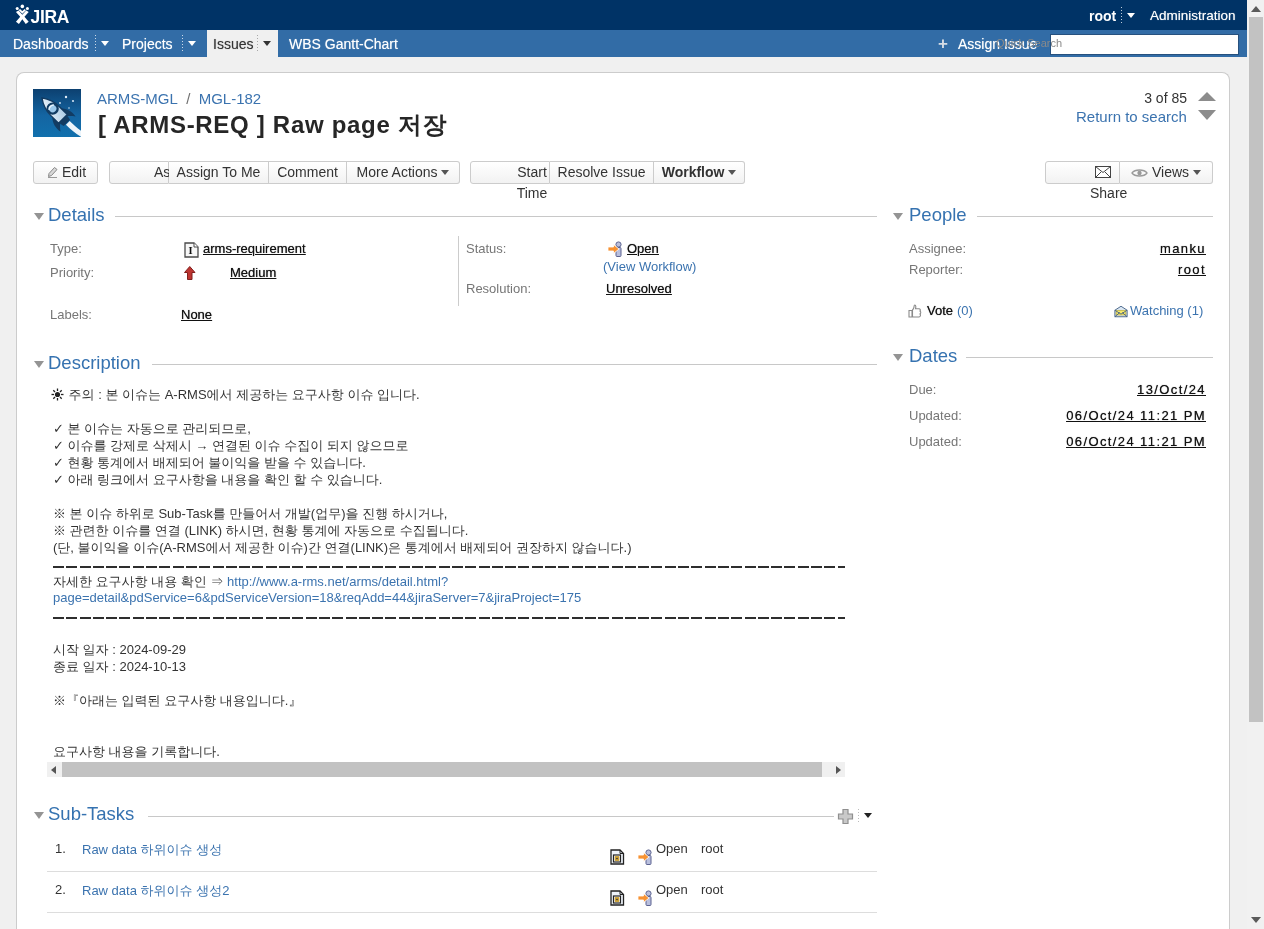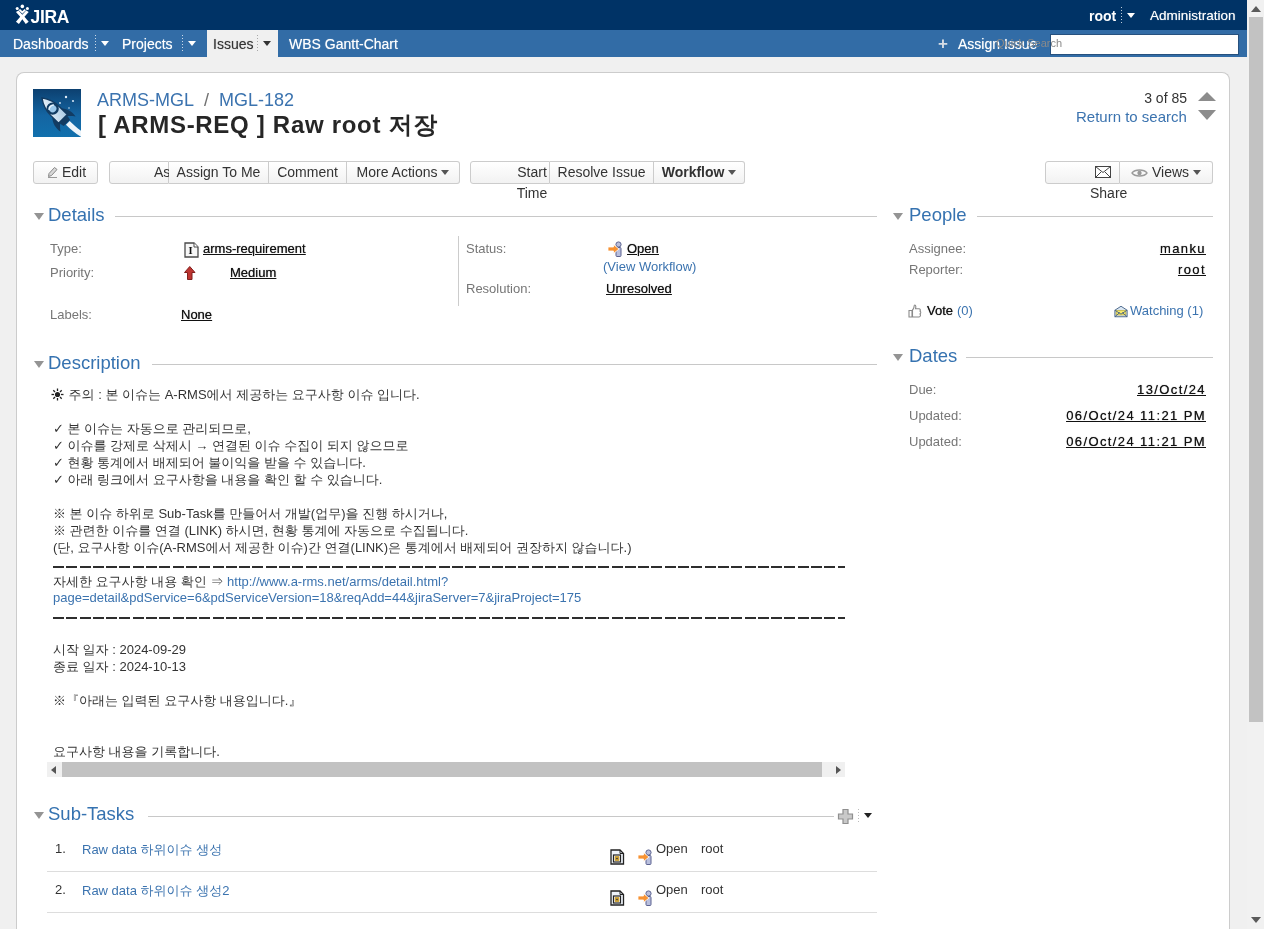--- a/index.html
+++ b/index.html
@@ -86,22 +86,22 @@
       <path d="M19.5 21 C14.5 25.5, 13.5 32, 14.5 36.5 C16.5 33.5, 19 31.5, 19.5 31 Z" fill="#123c63"></path>
       <path d="M28.5 21 C33.5 25.5, 34.5 32, 33.5 36.5 C31.5 33.5, 29 31.5, 28.5 31 Z" fill="#123c63"></path>
       <path d="M24 3.5 C20 9, 18.5 14, 18.5 20 L18.5 30 L29.5 30 L29.5 20 C29.5 14 28 9 24 3.5 Z" fill="url(#rbody)" stroke="#12395f" stroke-width="1.2"></path>
       <path d="M19 30 L29 30 L28 35 L20 35 Z" fill="#123c63"></path>
       <circle cx="24" cy="17" r="4.4" fill="#9dc8ea" stroke="#123c63" stroke-width="2.2"></circle>
       <path d="M21 15.5 A4 4 0 0 1 27 15.5" fill="none" stroke="#e8f4fc" stroke-width="1.4"></path>
       <path d="M22.3 35.5 C22.3 43 23.2 50 25.8 60 L29.8 60 C27.8 50 27 43 27 35.5 Z" fill="#edf5fb"></path>
     </g>
   </svg>
 </div>
-<div class="abs" style="left:97px;top:90px;font-size:18px;"><span class="lnk">ARMS-MGL</span><span style="color:#707070;">&nbsp; / &nbsp;</span><span class="lnk">MGL-182</span></div>
-<div class="abs" style="left:98px;top:109px;font-size:24px;letter-spacing:0.7px;font-weight:bold;color:#262626;">[ ARMS-REQ ] Raw root 저장</div>
+<div class="abs" style="left:97px;top:90px;font-size:15px;"><span class="lnk">ARMS-MGL</span><span style="color:#707070;">&nbsp; / &nbsp;</span><span class="lnk">MGL-182</span></div>
+<div class="abs" style="left:98px;top:109px;font-size:24px;letter-spacing:0.7px;font-weight:bold;color:#262626;">[ ARMS-REQ ] Raw page 저장</div>
 <div class="abs" style="left:1041px;top:90px;width:146px;text-align:right;font-size:14px;color:#333;">3 of 85</div>
 <div class="abs" style="left:1076px;top:108px;font-size:15px;"><span class="lnk">Return to search</span></div>
 <div class="abs" style="left:1198px;top:92px;width:0;height:0;border-left:9px solid transparent;border-right:9px solid transparent;border-bottom:9px solid #8c8c8c;"></div>
 <div class="abs" style="left:1198px;top:110px;width:0;height:0;border-left:9px solid transparent;border-right:9px solid transparent;border-top:10px solid #8c8c8c;"></div>
 
 <div class="btn" style="left:33px;top:161px;width:65px;">
   <svg width="14" height="14" viewBox="0 0 14 14" style="vertical-align:-2px;margin-right:3px;">
     <g stroke="#888" fill="#d8d8d8" stroke-width="1">
       <path d="M4 8.5 L9.5 2.5 L12 4.5 L6.5 10.5 L3.5 11.5 Z"></path>
     </g>
@@ -212,21 +212,21 @@
             <path d="M4 9 L2.3 10.7"></path>
           </g>
         </g>
       </svg> 주의 : 본 이슈는 A-RMS에서 제공하는 요구사항 이슈 입니다.</div>
   <div class="dl" style="top:40px;">✓ 본 이슈는 자동으로 관리되므로,</div>
   <div class="dl" style="top:57px;">✓ 이슈를 강제로 삭제시 → 연결된 이슈 수집이 되지 않으므로</div>
   <div class="dl" style="top:74px;">✓ 현황 통계에서 배제되어 불이익을 받을 수 있습니다.</div>
   <div class="dl" style="top:91px;">✓ 아래 링크에서 요구사항을 내용을 확인 할 수 있습니다.</div>
   <div class="dl" style="top:125px;">※ 본 이슈 하위로 Sub-Task를 만들어서 개발(업무)을 진행 하시거나,</div>
   <div class="dl" style="top:142px;">※ 관련한 이슈를 연결 (LINK) 하시면, 현황 통계에 자동으로 수집됩니다.</div>
-  <div class="dl" style="top:159px;">(단, 요구사항 이슈(A-RMS에서 제공한 이슈)간 연결(LINK)은 통계에서 배제되어 권장하지 않습니다.)</div>
+  <div class="dl" style="top:159px;">(단, 불이익을 이슈(A-RMS에서 제공한 이슈)간 연결(LINK)은 통계에서 배제되어 권장하지 않습니다.)</div>
   <div style="position:absolute;left:0;top:186px;width:792px;height:2px;background:repeating-linear-gradient(90deg,#2e2e2e 0 11px,rgba(0,0,0,0) 11px 13.3px);"></div>
   <div class="dl" style="top:193px;">자세한 요구사항 내용 확인 ⇒ <span class="lnk">http://www.a-rms.net/arms/detail.html?</span></div>
   <div class="dl" style="top:210px;"><span class="lnk">page=detail&amp;pdService=6&amp;pdServiceVersion=18&amp;reqAdd=44&amp;jiraServer=7&amp;jiraProject=175</span></div>
   <div style="position:absolute;left:0;top:237px;width:792px;height:2px;background:repeating-linear-gradient(90deg,#2e2e2e 0 11px,rgba(0,0,0,0) 11px 13.3px);"></div>
   <div class="dl" style="top:261px;">시작 일자 : 2024-09-29</div>
   <div class="dl" style="top:278px;">종료 일자 : 2024-10-13</div>
   <div class="dl" style="top:312px;">※『아래는 입력된 요구사항 내용입니다.』</div>
   <div class="dl" style="top:363px;">요구사항 내용을 기록합니다.</div>
 </div>
 

